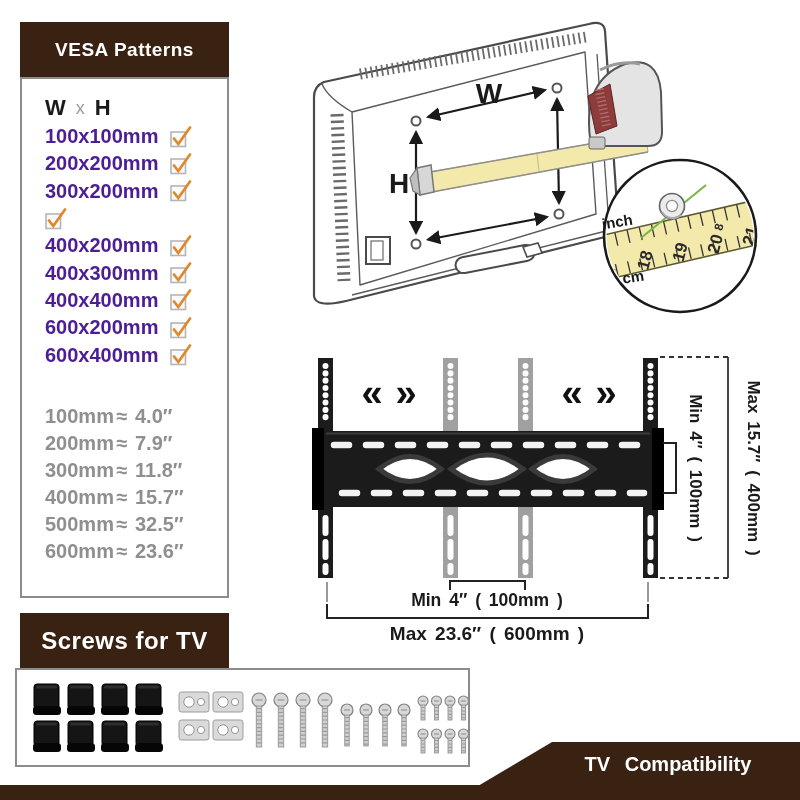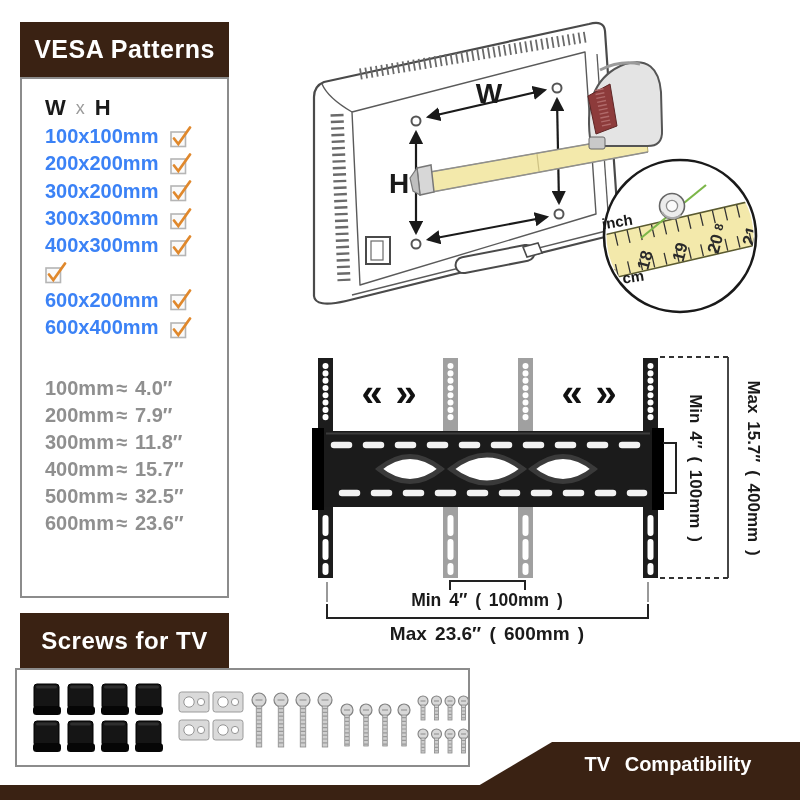--- a/index.html
+++ b/index.html
@@ -1,27 +1,27 @@
 <!DOCTYPE html>
 <html><head>
 <meta charset="utf-8">
 <style>
   html,body{margin:0;padding:0;background:#fff;}
   #stage{position:relative;width:800px;height:800px;background:#fff;overflow:hidden;
          font-family:"Liberation Sans",sans-serif;}
   .brown-box{position:absolute;background:#3a2213;color:#fff;font-weight:bold;
-             display:flex;align-items:center;justify-content:center;font-size:25px;
+             display:flex;align-items:center;justify-content:center;font-size:19px;
              letter-spacing:.5px;}
   .white-box{position:absolute;background:#fff;border:2px solid #8c8c8c;box-sizing:border-box;}
   .vesa-body{left:20px;top:77px;width:209px;height:521px;padding:14px 0 0 23px;}
   .wxh{height:30px;display:flex;align-items:center;gap:10px;font-size:22px;color:#1a1a1a;}
   .wxh b{font-weight:bold;}
   .wxh .x{color:#9b9b9b;font-size:18px;font-weight:normal;}
   .vrow{width:148px;height:27.3px;display:flex;align-items:center;
-        justify-content:space-between;color:#3b82f6;font-size:20px;font-weight:600;}
+        justify-content:space-between;color:#4c1d95;font-size:20px;font-weight:600;}
   .conv{margin-top:34px;}
   .crow{width:152px;height:27px;display:flex;align-items:center;color:#8f8f8f;
         font-size:20px;font-weight:600;}
   .crow .mm{width:64px;}
   .crow .ap{width:26px;text-align:center;}
   .crow .in{width:52px;text-align:left;}
   #vesa-header{left:20px;top:22px;width:209px;height:55px;}
   #screws-header{left:20px;top:613px;width:209px;height:55px;font-size:24px;}
   #screws-box{left:15px;top:668px;width:455px;height:99px;}
   #footer-bar{position:absolute;left:0;top:785px;width:800px;height:15px;background:#3a2213;}
@@ -63,34 +63,41 @@
         </svg>
       </div>
     <div class="vrow">
         <span>300x200mm</span>
         <svg width="23" height="22" viewBox="0 0 23 22">
           <rect x="1" y="6" width="14.5" height="14.5" fill="#fafafa" stroke="#b5b5b5" stroke-width="1.6"></rect>
           <path d="M4,12.5 L8.3,18 L20,1.5" fill="none" stroke="#e0882c" stroke-width="2.7" stroke-linecap="round"></path>
         </svg>
       </div>
     <div class="vrow">
-        <span>300x300mm</span>
+        <svg width="23" height="22" viewBox="0 0 23 22">
+          <rect x="1" y="6" width="14.5" height="14.5" fill="#fafafa" stroke="#b5b5b5" stroke-width="1.6"></rect>
+          <path d="M4,12.5 L8.3,18 L20,1.5" fill="none" stroke="#e0882c" stroke-width="2.7" stroke-linecap="round"></path>
+        </svg>
+      </div>
+    <div class="vrow">
+        <span>400x200mm</span>
         <svg width="23" height="22" viewBox="0 0 23 22">
           <rect x="1" y="6" width="14.5" height="14.5" fill="#fafafa" stroke="#b5b5b5" stroke-width="1.6"></rect>
           <path d="M4,12.5 L8.3,18 L20,1.5" fill="none" stroke="#e0882c" stroke-width="2.7" stroke-linecap="round"></path>
         </svg>
       </div>
     <div class="vrow">
         <span>400x300mm</span>
         <svg width="23" height="22" viewBox="0 0 23 22">
           <rect x="1" y="6" width="14.5" height="14.5" fill="#fafafa" stroke="#b5b5b5" stroke-width="1.6"></rect>
           <path d="M4,12.5 L8.3,18 L20,1.5" fill="none" stroke="#e0882c" stroke-width="2.7" stroke-linecap="round"></path>
         </svg>
       </div>
     <div class="vrow">
+        <span>400x400mm</span>
         <svg width="23" height="22" viewBox="0 0 23 22">
           <rect x="1" y="6" width="14.5" height="14.5" fill="#fafafa" stroke="#b5b5b5" stroke-width="1.6"></rect>
           <path d="M4,12.5 L8.3,18 L20,1.5" fill="none" stroke="#e0882c" stroke-width="2.7" stroke-linecap="round"></path>
         </svg>
       </div>
     <div class="vrow">
         <span>600x200mm</span>
         <svg width="23" height="22" viewBox="0 0 23 22">
           <rect x="1" y="6" width="14.5" height="14.5" fill="#fafafa" stroke="#b5b5b5" stroke-width="1.6"></rect>
           <path d="M4,12.5 L8.3,18 L20,1.5" fill="none" stroke="#e0882c" stroke-width="2.7" stroke-linecap="round"></path>

